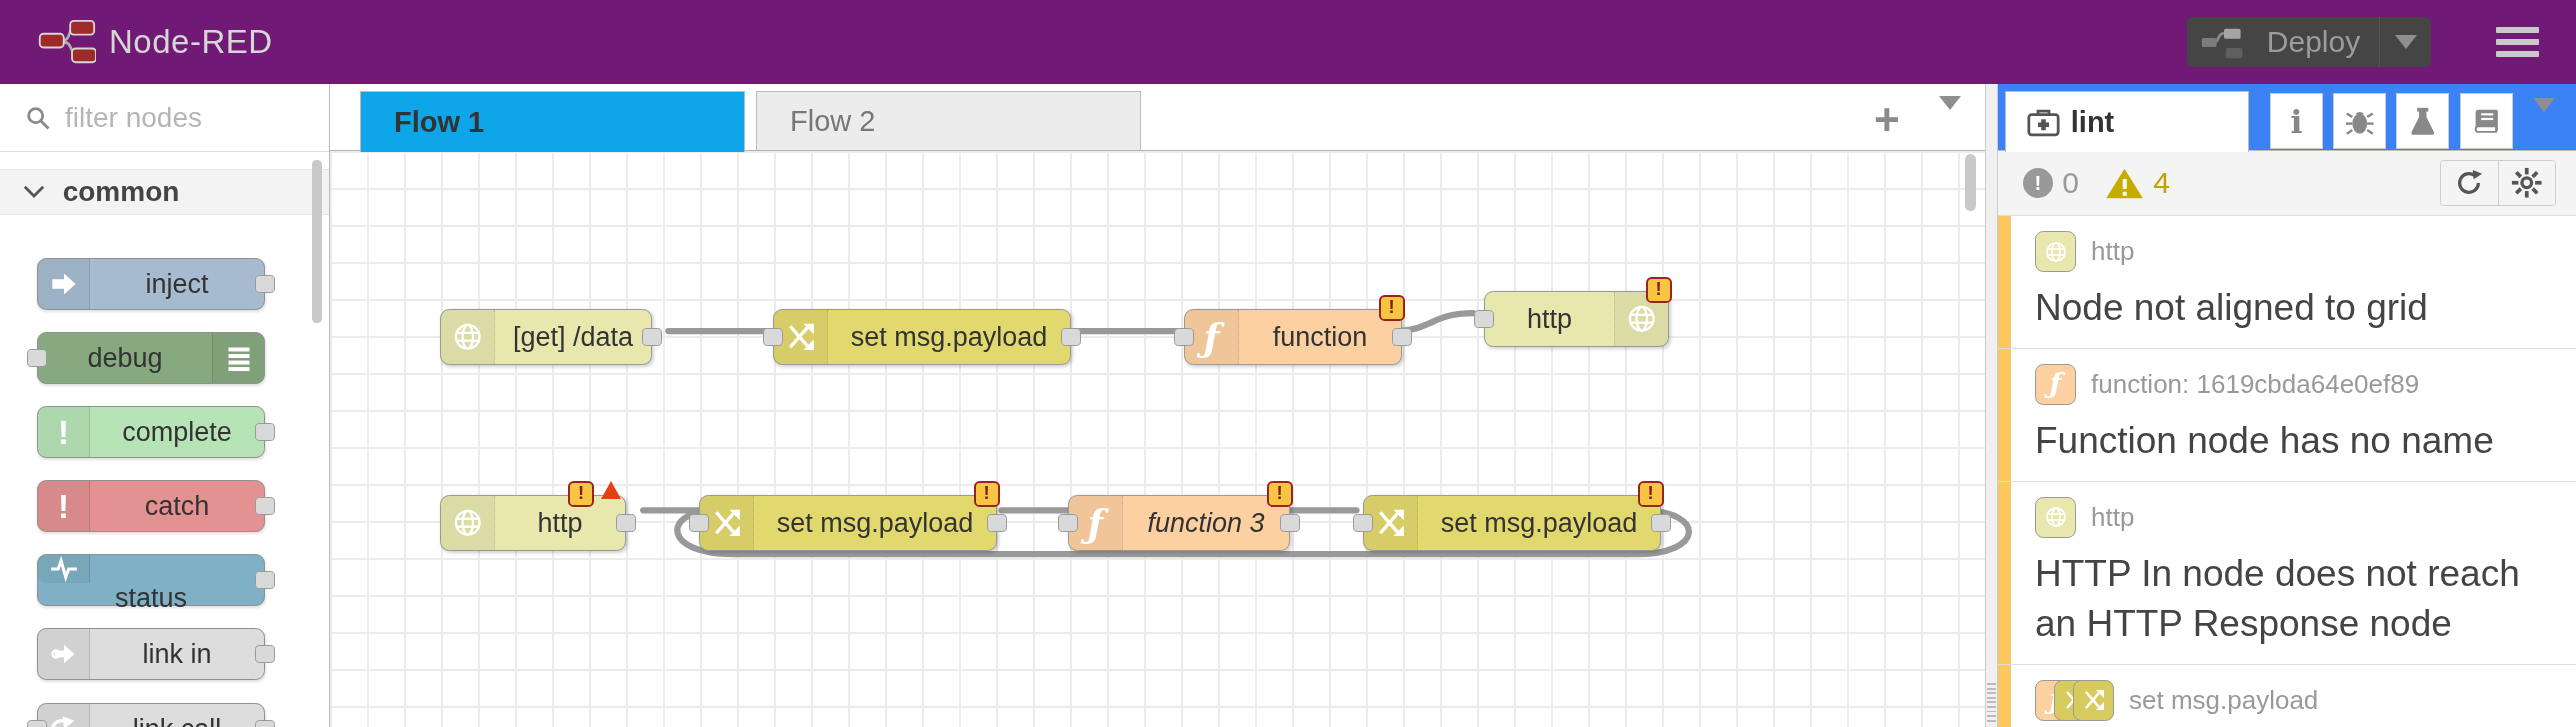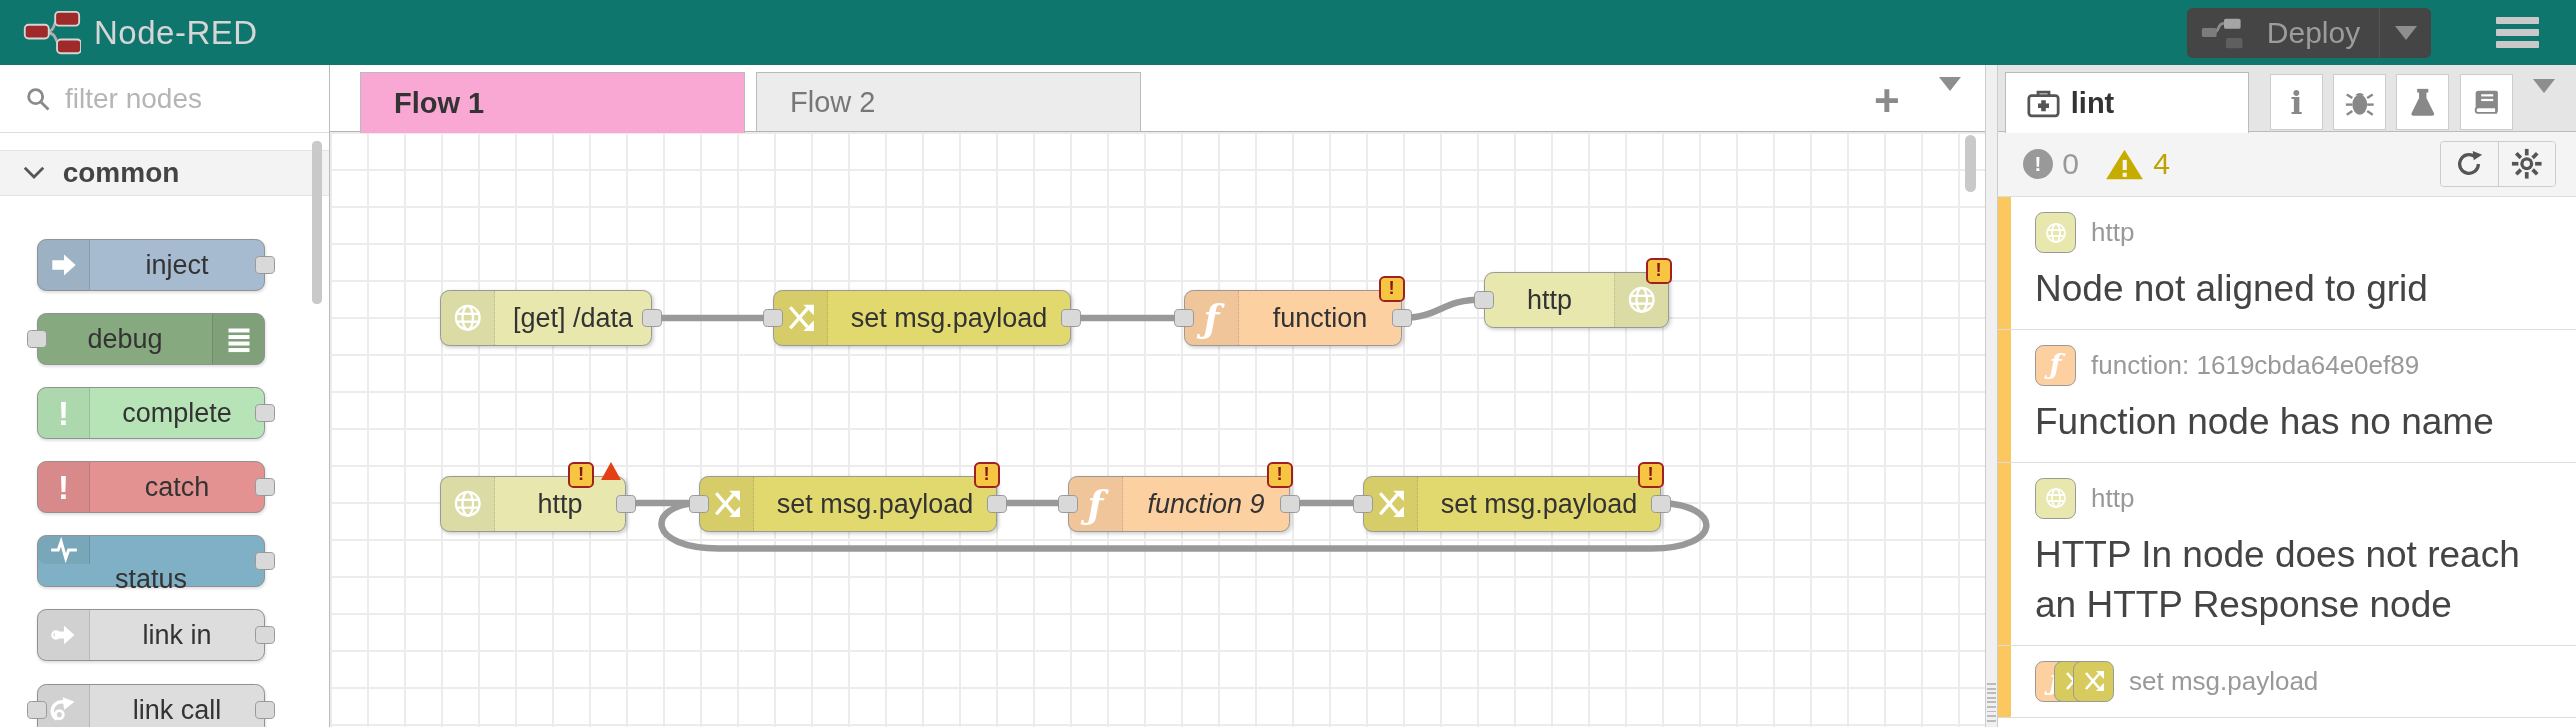--- a/index.html
+++ b/index.html
@@ -1,21 +1,21 @@
 <!DOCTYPE html>
 <html style="font-size:15px"><head>
 <meta charset="utf-8">
 <style>
   * { box-sizing: border-box; margin: 0; padding: 0; }
   html,body { width:2576px; height:728px; overflow:hidden; background:#fff;
     font-family:"Liberation Sans", sans-serif; }
   .app { width:2576px; height:728px; display:flex; flex-direction:column; }
 
   
-  .header { height:65px; background:#0f766e; display:flex; align-items:center; flex:none; }
+  .header { height:84px; background:#701a75; display:flex; align-items:center; flex:none;padding-left:15px; }
   .logo { margin-left:22px; display:flex; align-items:center; }
   .app-title { color:#d6d6d6; font-size:33px; margin-left:13px; letter-spacing:0.5px; }
   .header-spacer { flex:1; }
   .deploy-btn { width:244px; height:50px; background:#454545; border-radius:5.6px;
     display:flex; align-items:center; color:#9c9c9c; margin-right:65px; }
   .deploy-btn .dlabel { font-size:30px; flex:1; text-align:center; }
   .deploy-caret { width:52px; display:flex; justify-content:center; align-items:center;
     border-left:1.9px solid #555; align-self:stretch; }
   .caret-down { width:0; height:0; border-left:11px solid transparent;
     border-right:11px solid transparent; border-top:14px solid #8e8e8e; }
@@ -49,21 +49,21 @@
     font-size:27px; color:#333; }
   .palette-scroll { position:absolute; right:7.4px; top:76px; width:9.3px; height:163px;
     background:#c9c9c9; border-radius:4.6px; }
 
   
   .canvas { flex:1; position:relative; background:#fff; min-width:0; overflow:hidden; }
   .tabbar { height:67px; position:relative; border-bottom:1.9px solid #b3b3b3; background:#fff; }
   .wtab { position:absolute; top:7.4px; height:59px; width:385px; background:#ececec;
     border:1.9px solid #bbb; border-bottom:none; display:flex; align-items:center;
     padding-left:33px; font-size:29px; color:#777; cursor:pointer; }
-  .wtab.active { background:#f9a8d4; color:#333; font-weight:bold; height:61px; z-index:2; }
+  .wtab.active { background:#0ea5e9; color:#333; font-weight:bold; height:61px; z-index:2; }
   .tab-plus { position:absolute; top:11px; font-size:44px; color:#8a8a8a; font-weight:bold;
     cursor:pointer; }
   .tab-caret { position:absolute; top:26px; cursor:pointer; }
   .flow { position:absolute; left:0; right:0; top:67px; bottom:0; background:#fff;
     background-image:linear-gradient(to right,#ececec 1.9px,transparent 1.9px),
                      linear-gradient(to bottom,#ececec 1.9px,transparent 1.9px);
     background-size:37px 37px; }
   .wires { position:absolute; left:0; top:0; width:100%; height:100%; }
   .cnode { position:absolute; height:56px; border:1.9px solid #999; border-radius:9.3px;
     display:flex; box-shadow:1.9px 1.9px 3.7px rgba(0,0,0,.18); cursor:pointer; }
@@ -90,21 +90,21 @@
   .excl { font-size:33px; font-weight:bold; color:#fff; line-height:1; }
 
   
   .splitter { width:13px; flex:none; background:#f0f0f0; border-left:1.9px solid #ccc;
     border-right:1.9px solid #ccc; position:relative; cursor:col-resize; }
   .splitter .grip { position:absolute; bottom:3.7px; left:0.9px; right:0.9px; height:41px;
     background:repeating-linear-gradient(to bottom,#bbb 0,#bbb 1.9px,transparent 1.9px,transparent 4.6px); }
 
   
   .sidebar { width:578px; flex:none; background:#fff; position:relative; overflow:hidden; }
-  .side-tabbar { height:67px; position:relative; border-bottom:1.9px solid #bbb; background:#e5e5e5; }
+  .side-tabbar { height:67px; position:relative; border-bottom:1.9px solid #bbb; background:#3b82f6; }
   .side-tab-active { position:absolute; left:7.4px; top:7.4px; width:244px; height:61px;
     background:#fff; border:1.9px solid #bbb; border-bottom:none; z-index:2; display:flex;
     align-items:center; padding-left:20.4px; cursor:pointer; }
   .side-tab-active .stlabel { font-size:29px; font-weight:bold; color:#333; margin-left:11px; }
   .side-icon-tab { position:absolute; top:9.3px; width:53px; height:56px; border:1.9px solid #ccc;
     background:#fff; display:flex; align-items:center; justify-content:center; color:#888;
     cursor:pointer; }
   .side-caret { position:absolute; top:28px; cursor:pointer; }
   .side-status { height:65px; background:#f4f4f4; border-bottom:1.9px solid #ddd; display:flex;
     align-items:center; }
@@ -383,21 +383,21 @@
             </span>
             <span class="clabel">set msg.payload</span>
             <span class="port out"></span>
             <span class="port in"></span>
             <span class="badge" style="right:-3.7px">!</span>
           </div>
           <div class="cnode" style="left: 738px; top: 344px; width: 222px; background: rgb(253, 208, 162);">
             <span class="icon-sec left">
               <span class="ficon">ƒ</span>
             </span>
-            <span class="clabel italic">function 9</span>
+            <span class="clabel italic">function 3</span>
             <span class="port out"></span>
             <span class="port in"></span>
             <span class="badge" style="right:-3.7px">!</span>
           </div>
           <div class="cnode" style="left: 1033px; top: 344px; width: 298px; background: rgb(226, 217, 110);">
             <span class="icon-sec left">
               <span style="display:flex">
                 <svg width="31.5" height="31.5" viewBox="0 0 24 24">
                   <g stroke="#fff" stroke-width="2.6" fill="#fff">
                     <line x1="4" y1="20" x2="17" y2="5"></line>

